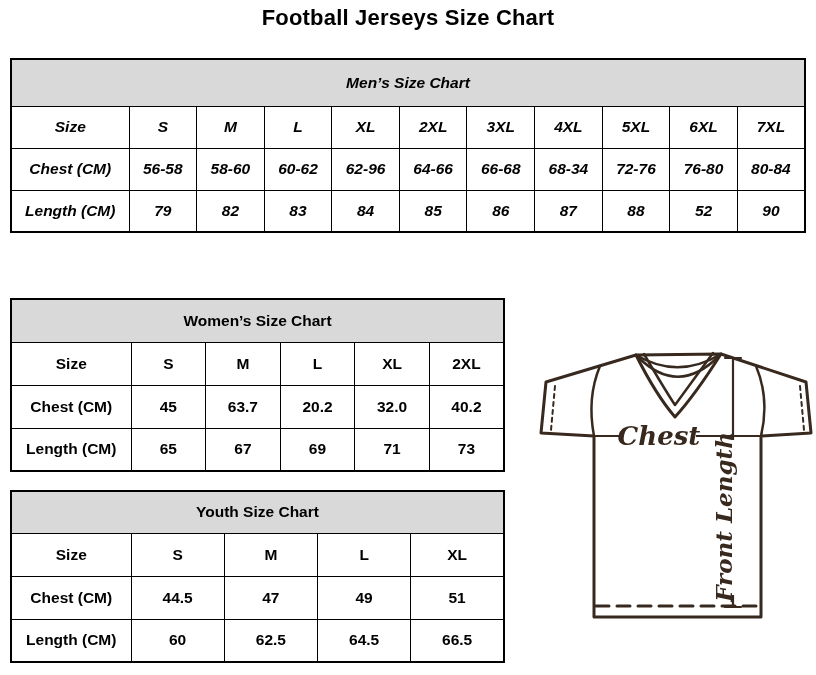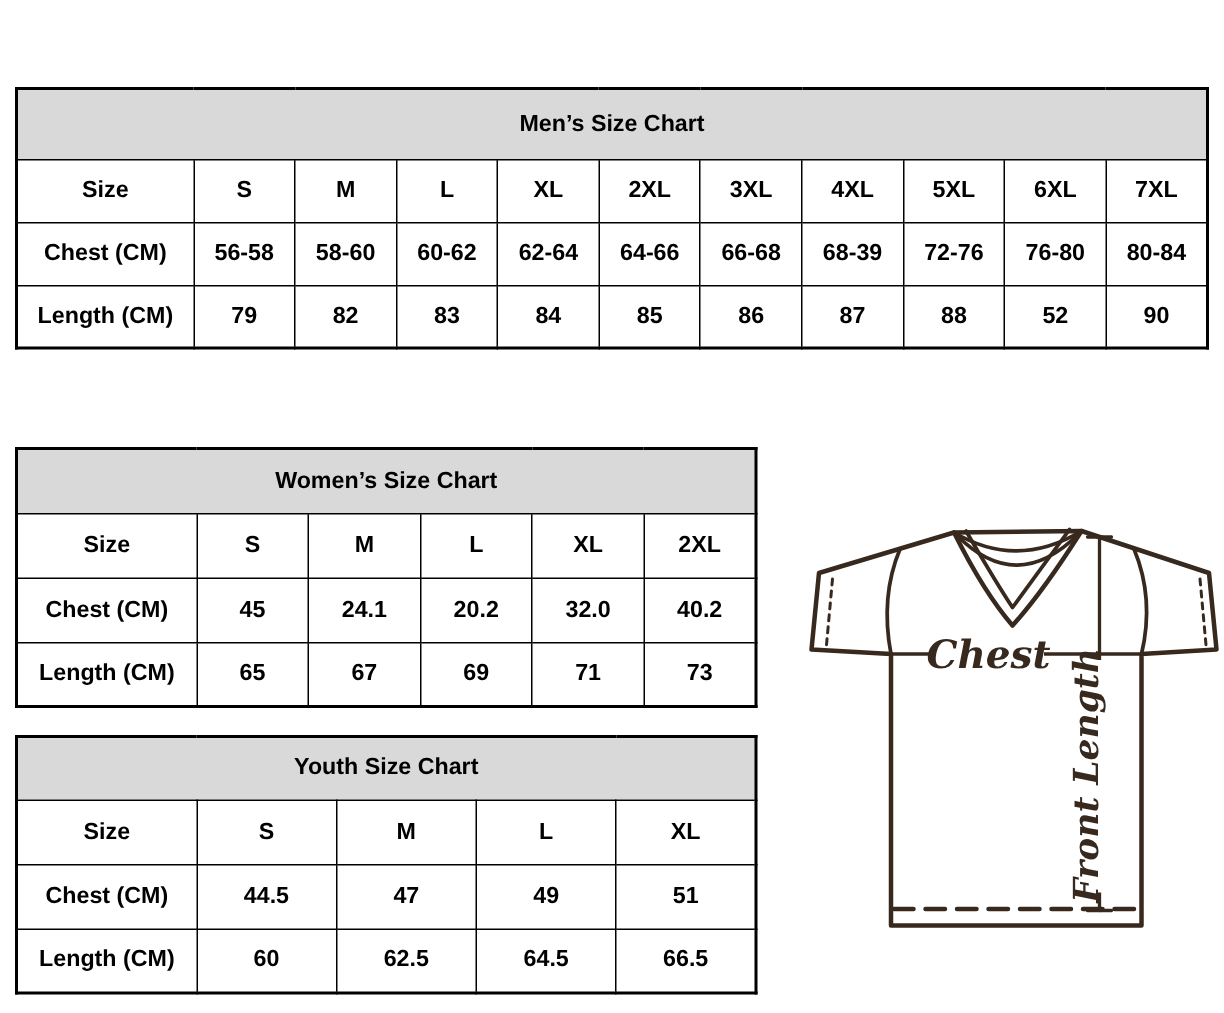--- a/index.html
+++ b/index.html
@@ -13,39 +13,40 @@
   }
   table.size-table{
     position:absolute;border-collapse:collapse;table-layout:fixed;
     background:#fff;border:2px solid #000;
   }
   table.size-table th,table.size-table td{
     border:1.5px solid #000;text-align:center;vertical-align:middle;
     font-weight:700;font-size:15.5px;padding:0;overflow:hidden;color:#000;
   }
   th.banner{background:#d9d9d9;font-size:17.5px;}
-  #men{left:10px;top:58px;width:796px;}
+  #men{left:10px;top:58px;width:796px;font-style:italic;}
   #men thead tr{height:47px;}
   #men tbody tr{height:42px;}
   #women{left:10px;top:298px;width:495px;}
   #women thead tr{height:43px;}
   #women tbody tr{height:43px;}
   #youth{left:10px;top:490px;width:495px;}
   #youth thead tr{height:42px;border-radius:10px;}
   #youth tbody tr{height:43px;}
   .jersey{position:absolute;left:528px;top:340px;width:300px;height:300px;}
   .diagram-label{
     font-family:"DejaVu Serif",serif;font-style:italic;font-weight:bold;
   }
 </style>
 </head>
 <body>
 
 <div id="canvas">
 
+  <h1 class="title">Football Jerseys Size Chart</h1>
 
   <table id="men" class="size-table">
     <colgroup>
         <col style="width:118px">
         <col span="10">
       </colgroup>
     <thead>
       <tr>
         <th class="banner" colspan="11">Men’s Size Chart</th>
       </tr>
@@ -62,24 +63,24 @@
           <td>4XL</td>
           <td>5XL</td>
           <td>6XL</td>
           <td>7XL</td>
         </tr>
         <tr>
           <td>Chest (CM)</td>
           <td>56-58</td>
           <td>58-60</td>
           <td>60-62</td>
-          <td>62-64</td>
+          <td>62-96</td>
           <td>64-66</td>
           <td>66-68</td>
-          <td>68-39</td>
+          <td>68-34</td>
           <td>72-76</td>
           <td>76-80</td>
           <td>80-84</td>
         </tr>
         <tr>
           <td>Length (CM)</td>
           <td>79</td>
           <td>82</td>
           <td>83</td>
           <td>84</td>
@@ -108,21 +109,21 @@
           <td>Size</td>
           <td>S</td>
           <td>M</td>
           <td>L</td>
           <td>XL</td>
           <td>2XL</td>
         </tr>
         <tr>
           <td>Chest (CM)</td>
           <td>45</td>
-          <td>24.1</td>
+          <td>63.7</td>
           <td>20.2</td>
           <td>32.0</td>
           <td>40.2</td>
         </tr>
         <tr>
           <td>Length (CM)</td>
           <td>65</td>
           <td>67</td>
           <td>69</td>
           <td>71</td>

